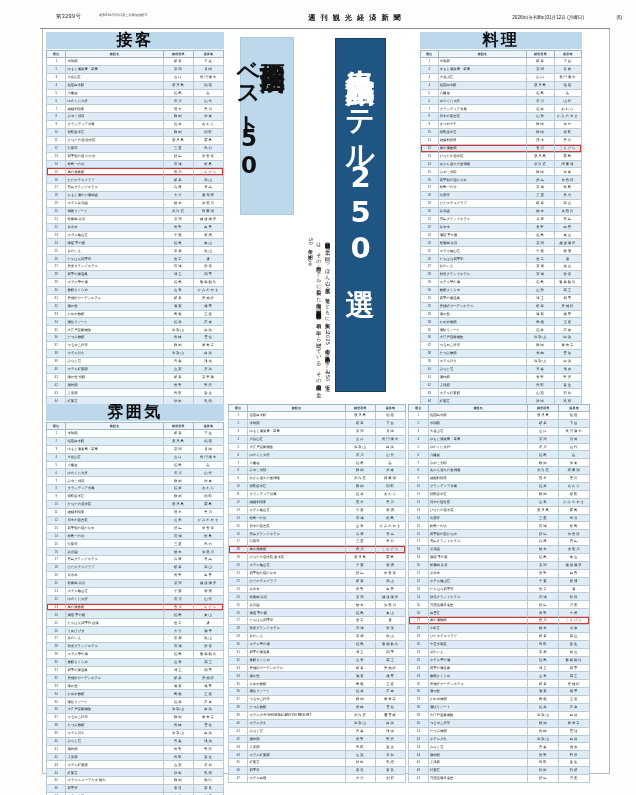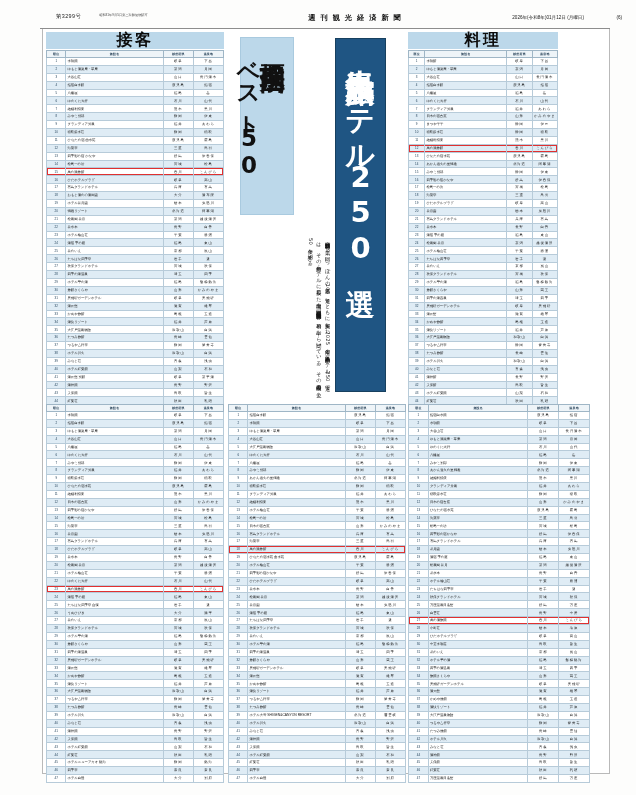--- a/index.html
+++ b/index.html
@@ -451,21 +451,21 @@
           </tr>
           <tr class="even">
             <td class="c-rank">50</td>
             <td class="c-name">延楽</td>
             <td class="c-pref">富山</td>
             <td class="c-spa">宇奈月</td>
           </tr>
         </tbody>
       </table>
     </div>
-  <div class="section" id="sec-1" style="left:408px;top:32px;width:150px;">
+  <div class="section" id="sec-1" style="left:420px;top:32px;width:162px;">
       <div class="sec-head">
         <span>料理</span>
       </div>
       <table class="rank">
         <colgroup>
           <col style="width: 11%;">
           <col style="width: 55%;">
           <col style="width: 17%;">
           <col style="width: 17%;">
         </colgroup>
@@ -775,20 +775,23 @@
           <tr class="even">
             <td class="c-rank">50</td>
             <td class="c-name">十勝川温泉第一ホテル 豊洲亭 豆陽亭</td>
             <td class="c-pref">北海道</td>
             <td class="c-spa">十勝川</td>
           </tr>
         </tbody>
       </table>
     </div>
   <div class="section" id="sec-2" style="left:46px;top:404px;width:178px;">
+      <div class="sec-head">
+        <span>雰囲気</span>
+      </div>
       <table class="rank">
         <colgroup>
           <col style="width: 11%;">
           <col style="width: 55%;">
           <col style="width: 17%;">
           <col style="width: 17%;">
         </colgroup>
         <thead>
           <tr>
             <th>順位</th>

